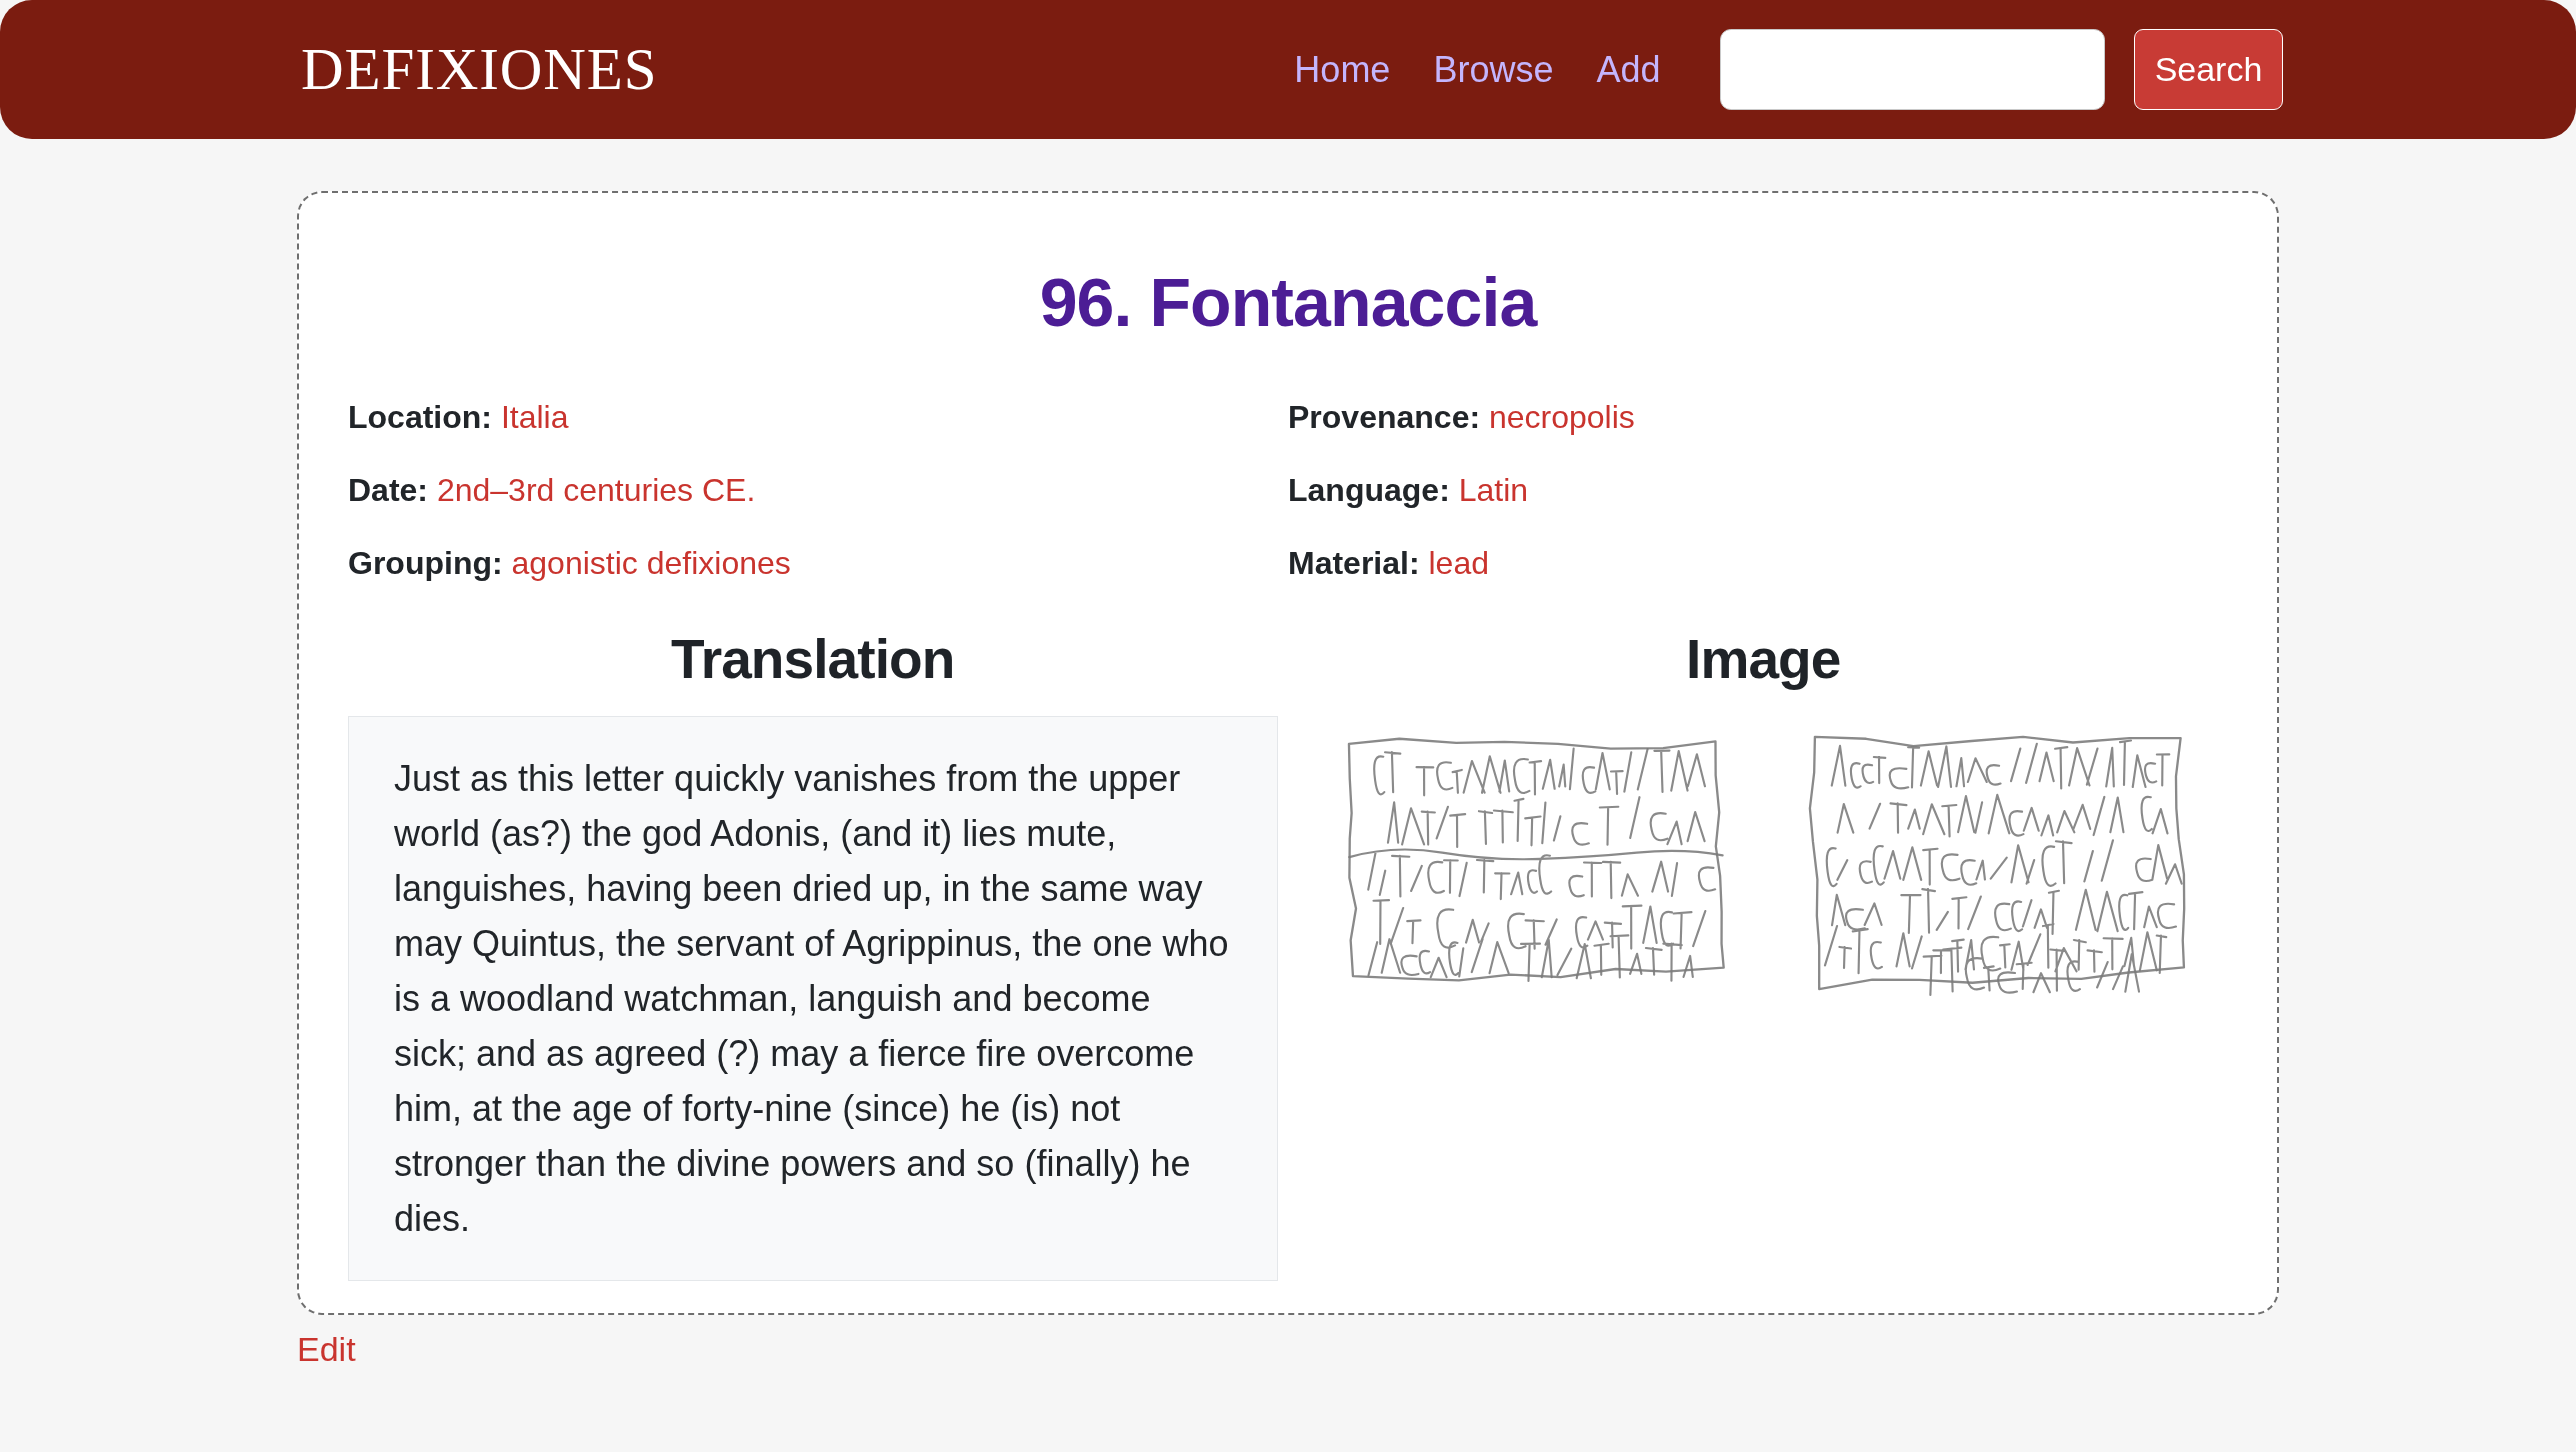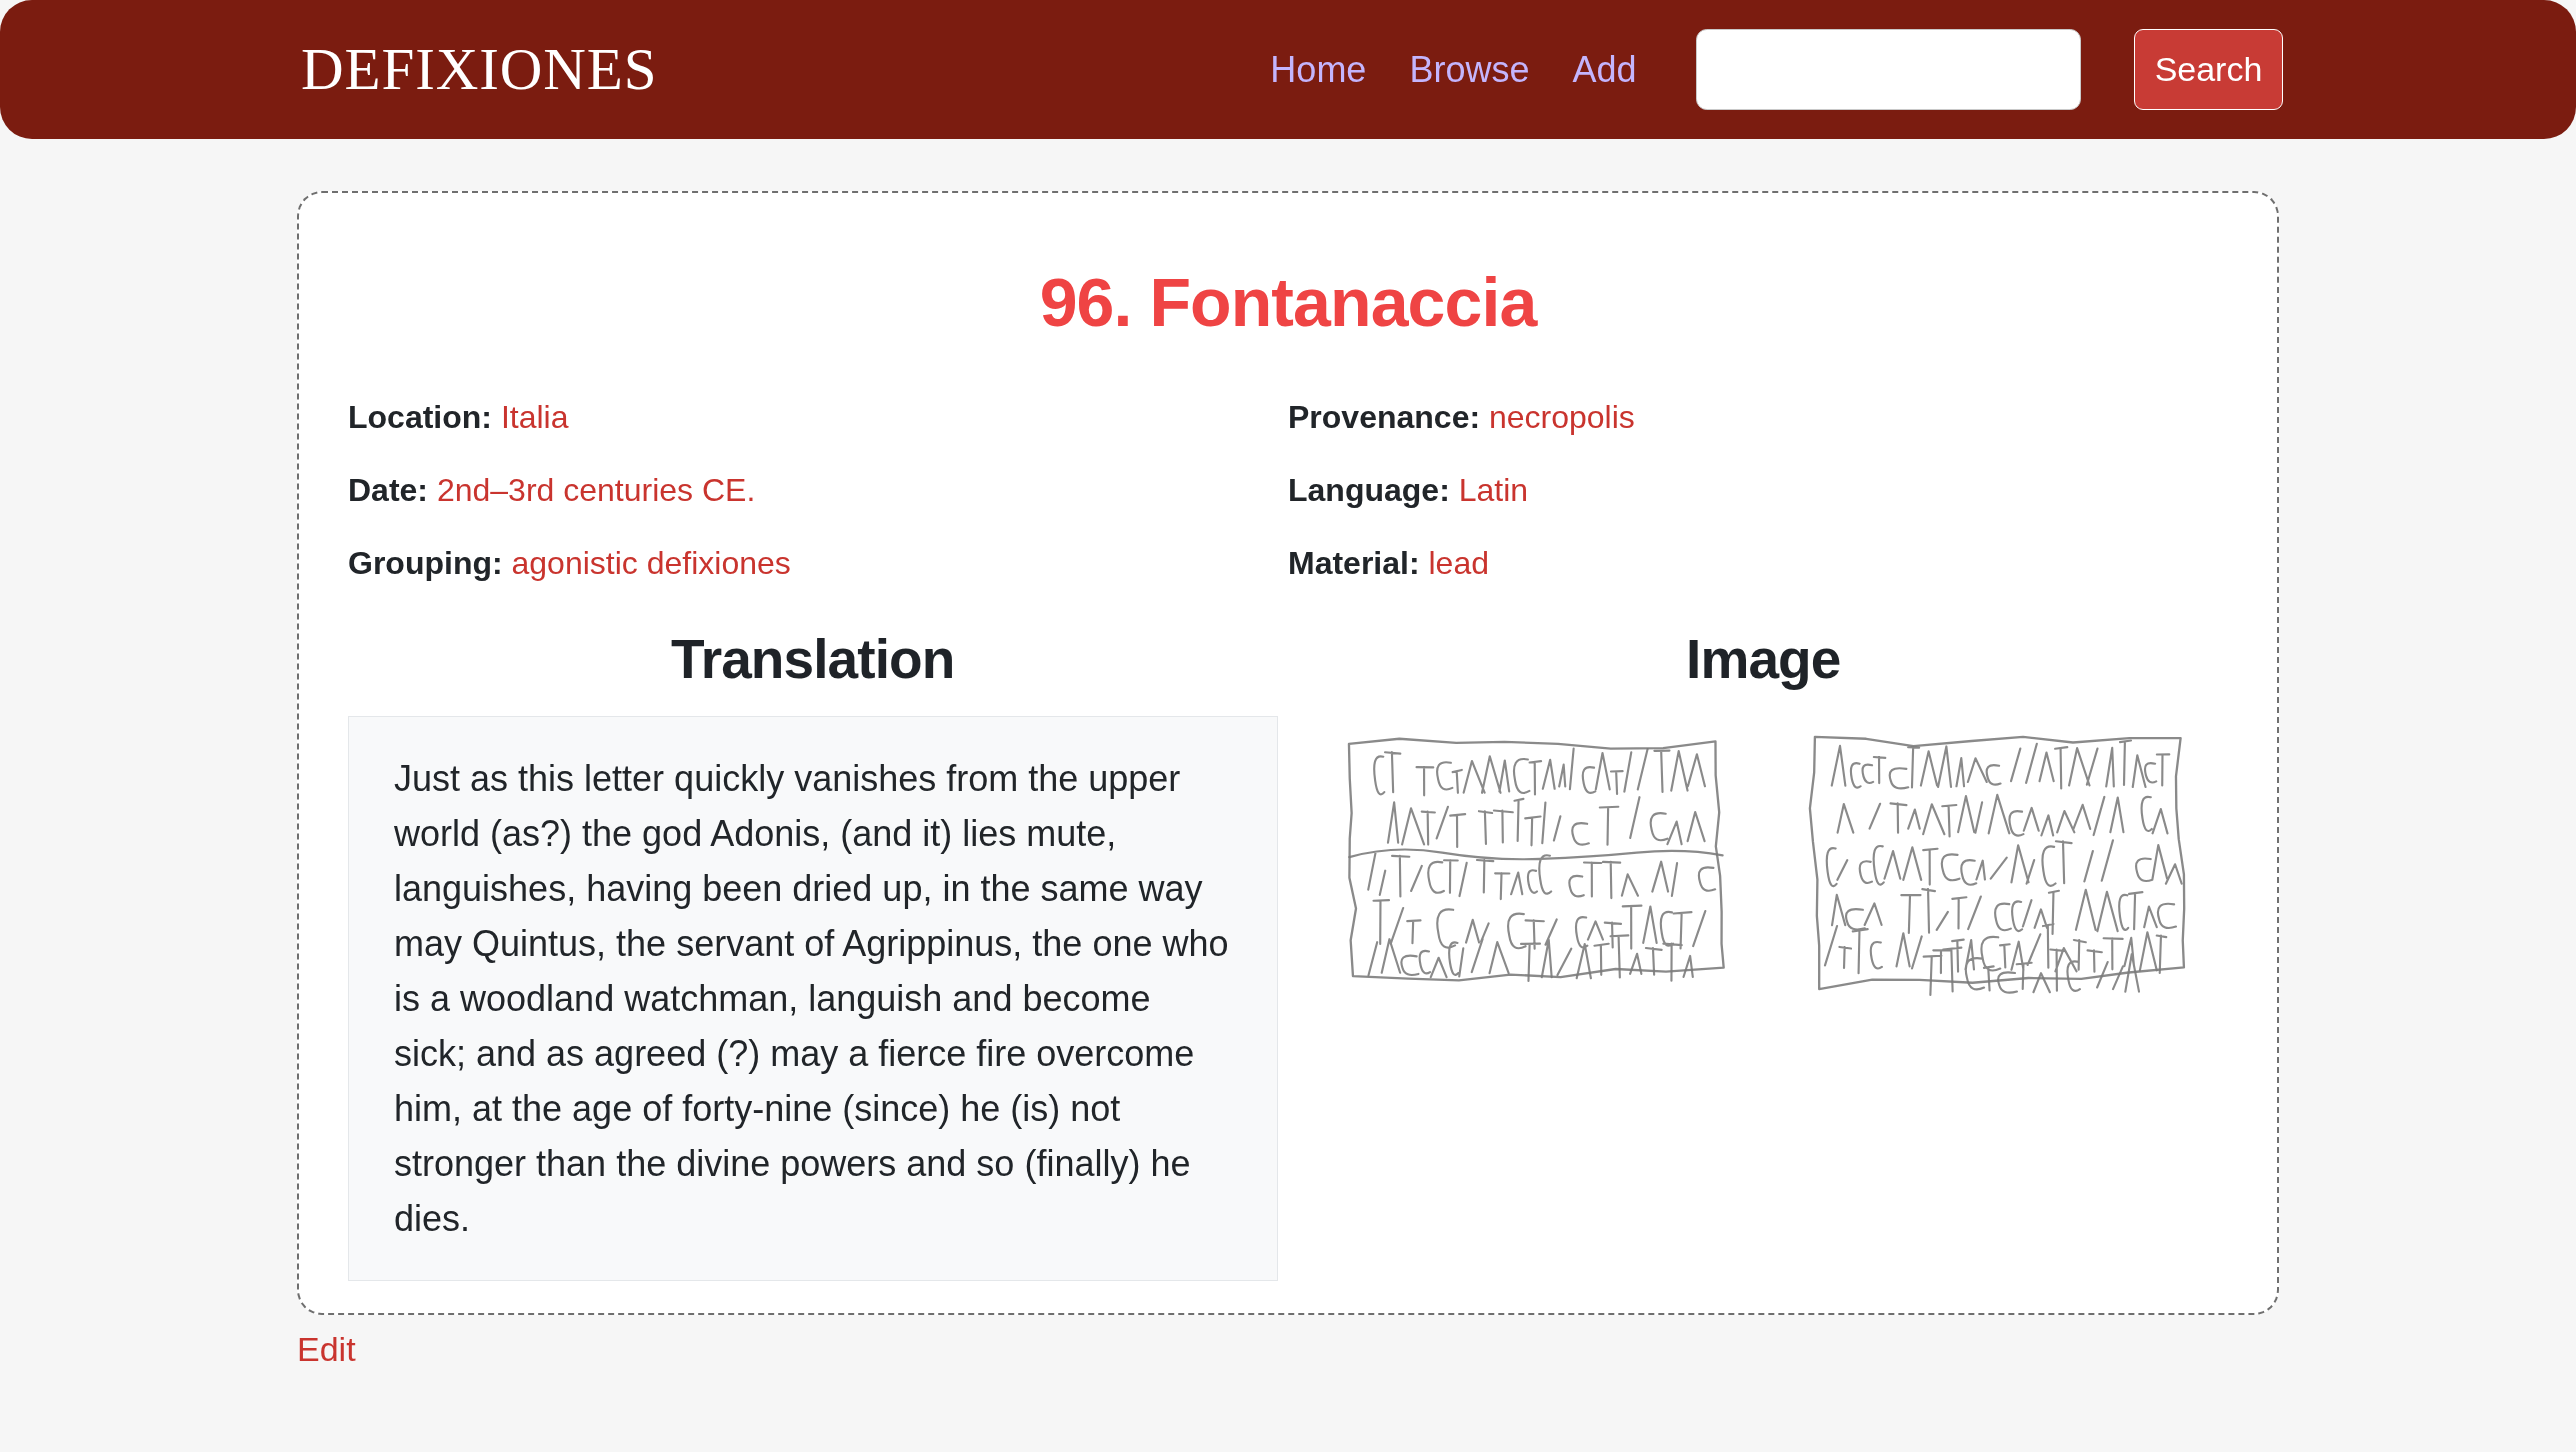--- a/index.html
+++ b/index.html
@@ -27,41 +27,41 @@
     padding:0 293px 0 301px;
     border-radius:32px;
   }
   .brand{
     font-family:"Liberation Serif","DejaVu Serif",serif;
     font-size:59px;color:#fff;letter-spacing:0.9px;line-height:1;
     cursor:pointer;
   }
   .nav-links{margin-left:auto;display:flex;gap:43px;align-items:center;margin-right:59px;}
   .nav-links a{color:#c4b5fd;font-size:36px;text-decoration:none;cursor:pointer;line-height:1;}
-  .search-form{display:flex;gap:24px;}
+  .search-form{display:flex;}
   .search-input{
     width:385px;height:81px;border:0.9px solid #c9c9c9;border-radius:10.7px;
     font-size:32px;padding:0 21.5px;outline:none;background:#fff;color:var(--text-dark);
   }
   .search-btn{
     margin-left:29.5px;width:149px;height:81px;
     background:var(--button-red);color:#fff;font-size:34px;
     border:1.8px solid #fff;border-radius:9px;cursor:pointer;
     font-family:inherit;
   }
   
   .card{
     width:1982px;margin:52px auto 0;
     background:var(--card-bg);
     border:2.7px dashed #6f6f6f;border-radius:25px;
     padding:38px 49px 32px;
   }
   .card h1{
     text-align:center;font-size:68px;font-weight:600;letter-spacing:-0.9px;
-    margin:36px 0 0;line-height:1.05;color:#ef4444;
+    margin:36px 0 0;line-height:1.05;color:#4c1d95;
   }
   .meta-grid{
     display:grid;grid-template-columns:1fr 1fr;
     margin-top:59px;
   }
   .meta-item{font-size:32px;line-height:40px;margin:0 0 33px;}
   .meta-item .lbl{font-weight:700;}
   .meta-item a{color:var(--accent-red);text-decoration:none;cursor:pointer;}
   .cols{display:grid;grid-template-columns:1fr 1fr;column-gap:21px;margin-top:7.2px;}
   .col h2{

